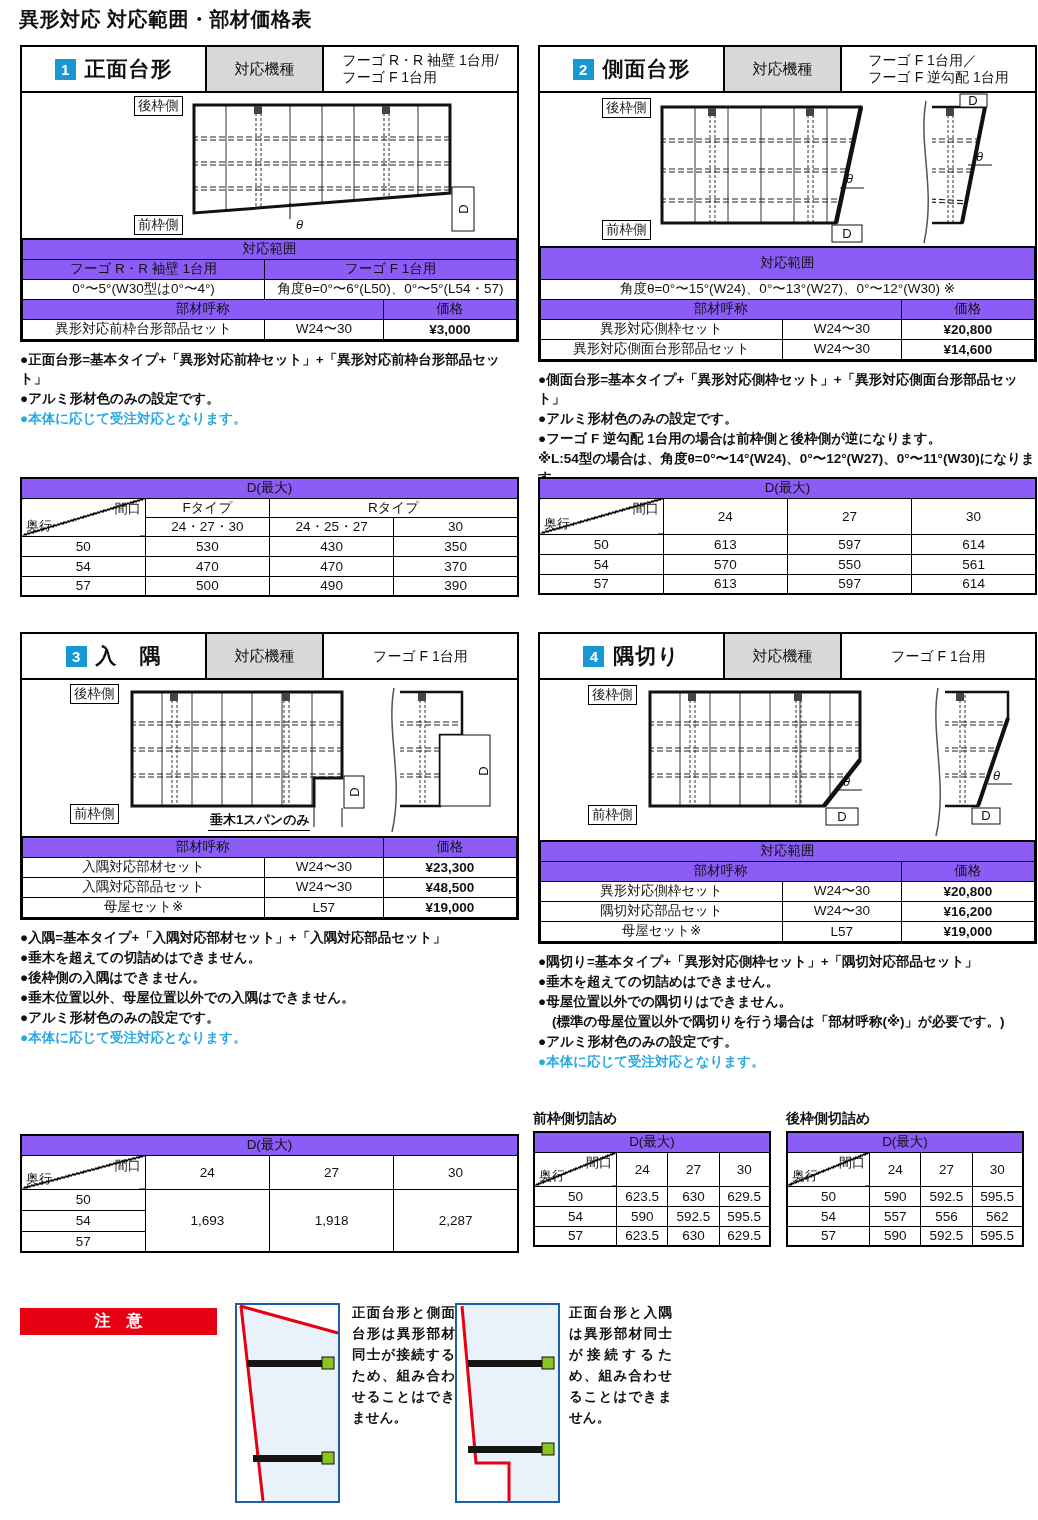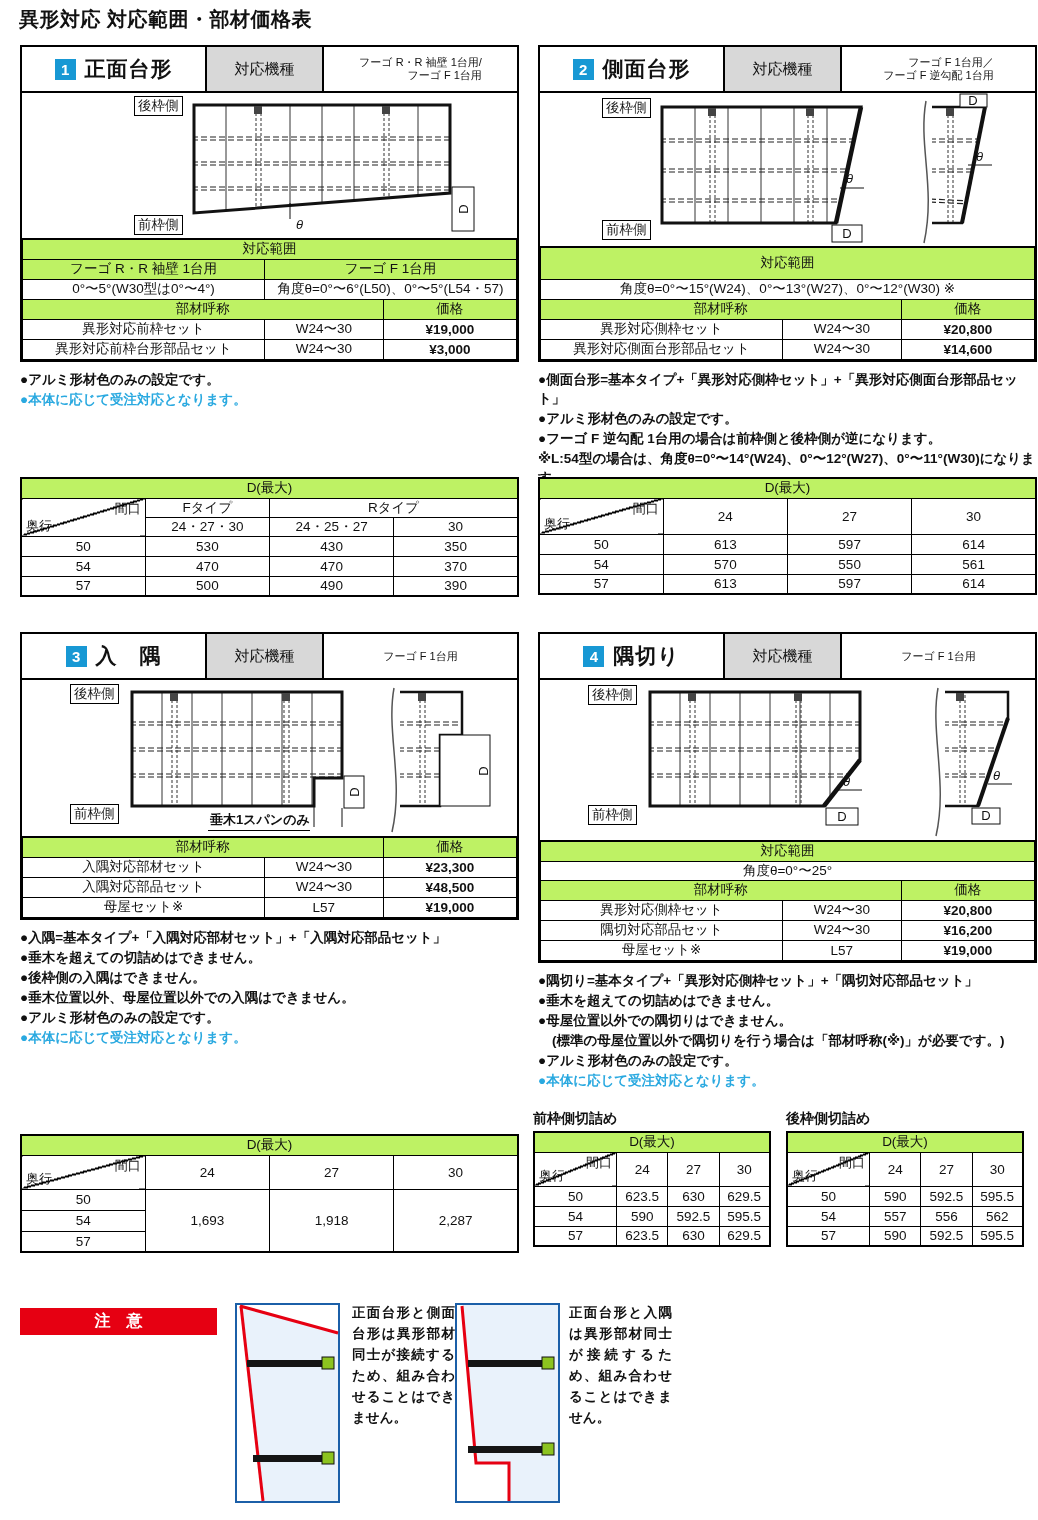--- a/index.html
+++ b/index.html
@@ -6,30 +6,30 @@
 html,body{width:1038px;height:1520px}
 body{position:relative;background:#fff;color:#111;font-family:"Liberation Sans","DejaVu Sans",sans-serif}
 #page-title{position:absolute;left:19px;top:6px;font-size:20px;font-weight:bold;letter-spacing:.5px}
 .col{position:absolute;width:499px}
 .secbox{border:2px solid #000;background:#fff}
 .sechead{display:flex;align-items:stretch;border-bottom:2px solid #000;height:46px}
 .tcell{flex:0 0 37%;display:flex;align-items:center;justify-content:center;gap:9px}
 .badge{width:21px;height:21px;background:#1798d4;color:#fff;font-size:15px;font-weight:bold;display:flex;align-items:center;justify-content:center;flex:0 0 auto}
 .stitle{font-size:21px;font-weight:bold;letter-spacing:1px;white-space:nowrap}
 .kcell{flex:0 0 24%;background:#d8d8d8;border-left:2px solid #000;border-right:2px solid #000;display:flex;align-items:center;justify-content:center;font-size:15px}
-.mcell{flex:1;display:flex;align-items:center;justify-content:center;text-align:right;font-size:11px;line-height:1.18;white-space:pre-line}
+.mcell{flex:1;display:flex;align-items:center;justify-content:center;text-align:left;font-size:14px;line-height:1.18;white-space:pre-line}
 .diagram{position:relative;overflow:hidden}
 .diagram svg{position:absolute;left:0;top:0}
 .flabel{position:absolute;border:1px solid #000;background:#fff;font-size:13.5px;line-height:18px;padding:0 3px;white-space:nowrap}
 .taruki{position:absolute;font-size:13px;font-weight:bold;border-bottom:1.5px solid #000;padding:0 0 1px 2px;white-space:nowrap;background:transparent}
 table.spec,table.dmax{border-collapse:collapse;width:100%;font-size:13.5px;table-layout:fixed;background:#fff}
 table.spec{border-top:2px solid #000}
 table.dmax{position:absolute;border:2px solid #000}
 td{border:1px solid #000;text-align:center;vertical-align:middle;height:20px;padding:0 2px;overflow:hidden;white-space:nowrap}
-.gray{background:#bef264}
+.gray{background:#8b5cf6}
 .b{font-weight:bold}
 .h32{height:32px}
 .h34{height:34px}
 .h36{height:36px}
 .notes{margin-top:8px;font-size:13.5px;font-weight:bold;line-height:1.42}
 .note{margin-bottom:1px}
 .note.indent{padding-left:14px}
 .note.blue{color:#2aa9e0}
 .diagcell{position:relative;background-image:linear-gradient(to bottom right,transparent calc(50% - 1px),#000 calc(50% - 1px),#000 calc(50% + 1px),transparent calc(50% + 1px))}
 .diagcell .ct{position:absolute;top:1px;right:4px;font-size:13px}
@@ -111,33 +111,29 @@
       </tr>
       <tr>
         <td>0°〜5°(W30型は0°〜4°)</td>
         <td colspan="2">角度θ=0°〜6°(L50)、0°〜5°(L54・57)</td>
       </tr>
       <tr>
         <td colspan="2" class="gray">部材呼称</td>
         <td class="gray">価格</td>
       </tr>
       <tr>
-        <td>異形対応前枠セット</td>
-        <td>W24〜30</td>
-        <td class="b">¥19,000</td>
-      </tr>
-      <tr>
         <td>異形対応前枠台形部品セット</td>
         <td>W24〜30</td>
         <td class="b">¥3,000</td>
       </tr>
     </tbody>
       </table>
   </div>
   <div class="notes">
+    <div class="note">●正面台形=基本タイプ+「異形対応前枠セット」+「異形対応前枠台形部品セット」</div>
     <div class="note">●アルミ形材色のみの設定です。</div>
     <div class="note blue">●本体に応じて受注対応となります。</div>
   </div>
 </div>
 
 <table class="dmax" style="left:20px;top:477px;width:499px">
   <colgroup>
       <col style="width:25%">
       <col style="width:25%">
       <col style="width:25%">
@@ -523,23 +519,20 @@
       <colgroup>
           <col style="width:49%">
           <col style="width:24%">
           <col style="width:27%">
         </colgroup>
       <tbody>
           <tr>
             <td colspan="3" class="gray">対応範囲</td>
           </tr>
       <tr>
-            <td colspan="3" style="height:18px">角度θ=0°〜25°</td>
-          </tr>
-      <tr>
         <td colspan="2" class="gray">部材呼称</td>
         <td class="gray">価格</td>
       </tr>
       <tr>
         <td>異形対応側枠セット</td>
         <td>W24〜30</td>
         <td class="b">¥20,800</td>
       </tr>
       <tr>
         <td>隅切対応部品セット</td>

